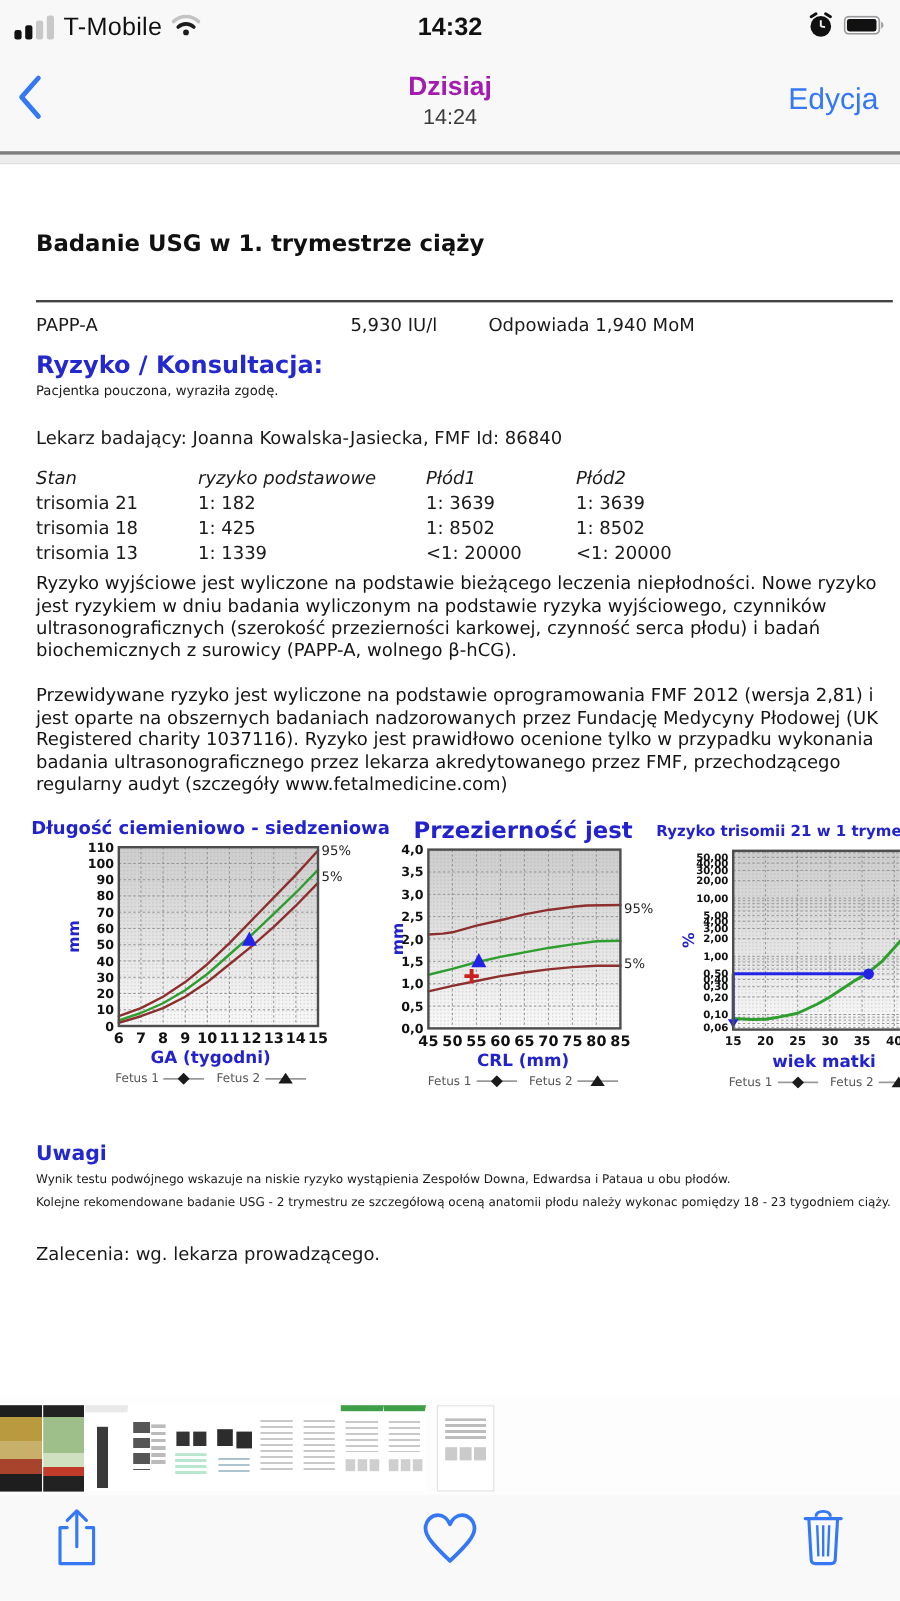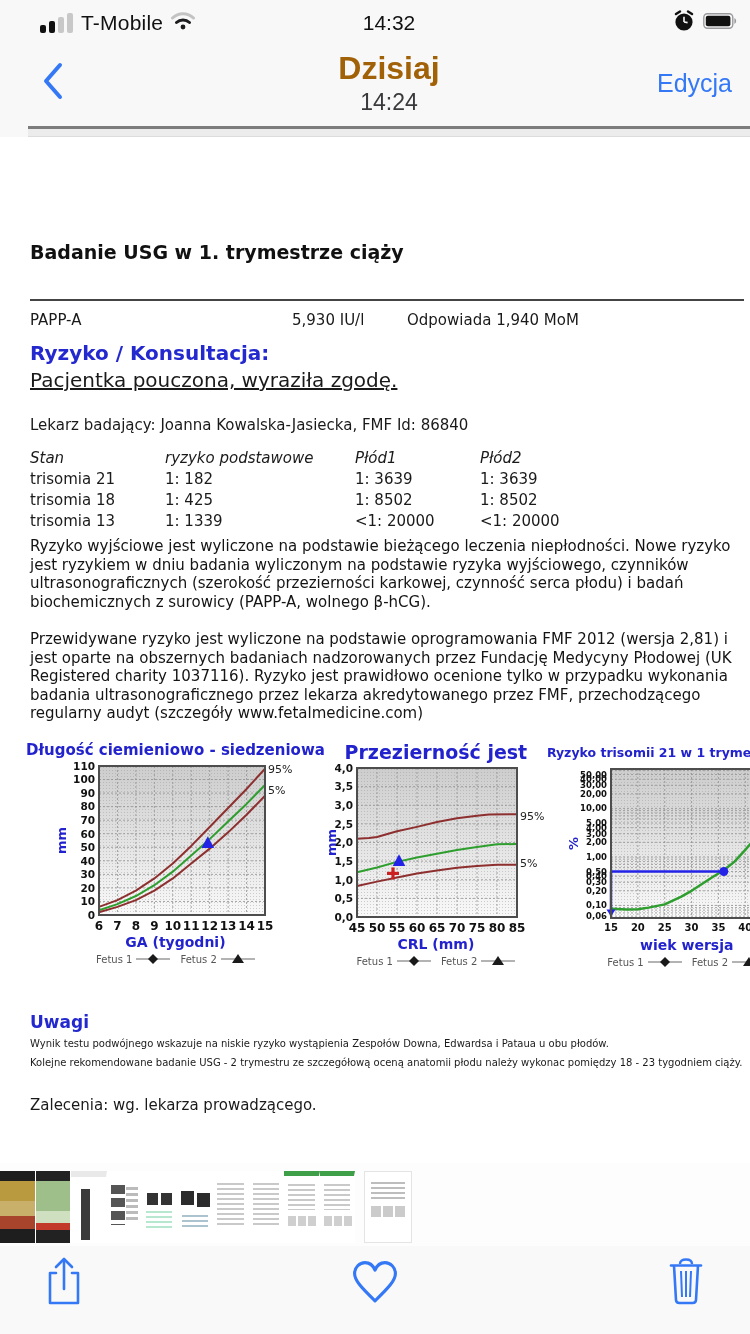--- a/index.html
+++ b/index.html
@@ -1,49 +1,49 @@
 <!DOCTYPE html>
 <html><head>
 <meta charset="utf-8">
 <style>
   * { margin:0; padding:0; box-sizing:border-box; }
   html,body { width:750px; height:1334px; }
   body { font-family:"Liberation Sans", sans-serif; background:#fbfbfb; display:flex; flex-direction:column; overflow:hidden; }
 
   
-  .chrome { background:#f8f8f8;padding-left:28px; }
+  .chrome { background:#f8f8f8; }
   .status-bar { height:40px; display:flex; align-items:center; padding:6px 12px 0 12px; position:relative; }
   .sb-left { display:flex; align-items:center; gap:8px; }
   .signal { display:flex; align-items:flex-end; gap:3px; height:20px; }
   .signal i { width:6px; border-radius:2px; display:block; }
   .signal i:nth-child(1){height:8px;background:#111;}
   .signal i:nth-child(2){height:12px;background:#111;}
   .signal i:nth-child(3){height:16px;background:#c8c8c8;}
   .signal i:nth-child(4){height:20px;background:#c8c8c8;}
   .carrier { font-size:21px; color:#111; letter-spacing:.2px; }
-  .sb-time { position:absolute; left:0; right:0; text-align:center; font-size:21px; font-weight:normal; color:#111; }
+  .sb-time { position:absolute; left:0; right:0; text-align:center; font-size:21px; font-weight:bold; color:#111; }
   .sb-right { margin-left:auto; display:flex; align-items:center; gap:8px; }
   .nav-bar { height:86px; position:relative; display:flex; align-items:center; }
   .nav-center { position:absolute; left:0; right:0; text-align:center; }
-  .nav-title { font-size:32px; font-weight:600; color:#a16207; }
-  .nav-subtitle { font-size:23px; color:#3a3a3c; margin-top:2px; }
+  .nav-title { font-size:22px; font-weight:600; color:#a21caf; }
+  .nav-subtitle { font-size:18px; color:#3a3a3c; margin-top:2px; }
   .back-btn { margin-left:14px; z-index:2; width:40px; height:50px; display:flex; align-items:center; }
   .edit-btn { margin-left:auto; margin-right:18px; z-index:2; font-size:25px; color:#3478F6; }
   .photo-edge-dark { height:3px; background:#7d7d7d; }
   .photo-edge-grey { height:8px; background:#ececec; border-bottom:1px solid #dcdcdc; }
 
   
-  .photo { height:1026px; background:#fff; overflow:hidden; padding:104px 4px 0 30px; font-family:"DejaVu Sans", sans-serif; color:#1a1a1a; }
+  .photo { height:1026px; background:#fff; overflow:hidden; padding:55px 4px 0 30px; font-family:"DejaVu Sans", sans-serif; color:#1a1a1a; }
   .doc-title { font-size:19px; font-weight:bold; color:#111; margin-bottom:36px; }
   .doc-hr { border:0; border-top:2px solid #444; margin-right:2px; }
   .papp-row { position:relative; height:22px; margin-top:10px; font-size:15px; }
   .papp-value { position:absolute; left:262px; }
   .papp-mom { position:absolute; left:377px; }
   .sec-heading { font-size:20px; font-weight:bold; color:#2329CE; margin-top:8px; }
-  .body-line { font-size:20px; margin-top:3px;text-decoration:underline; }
+  .body-line { font-size:11px; margin-top:3px; }
   .doctor-line { font-size:15px; margin-top:24px; }
   .risk-table { margin-top:14px; font-size:15px; }
   .rt-row { display:grid; grid-template-columns:135px 190px 125px auto; line-height:21px; }
   .rt-head { font-style:italic; }
   .paragraph { font-size:15px; line-height:18.5px; margin-top:5px; color:#141414; }
   .paragraph + .paragraph { margin-top:19px; }
 
   
   .charts { display:flex; gap:0; margin-top:18px; margin-left:-4px; }
   .chart { display:flex; flex-direction:column; align-items:center; }
@@ -418,21 +418,21 @@
           <text x="40" y="81.37713784069439" text-anchor="end" font-size="8.5" fill="#111" font-weight="bold">2,00</text>
           <text x="40" y="95.97525979633917" text-anchor="end" font-size="8.5" fill="#111" font-weight="bold">1,00</text>
           <text x="40" y="110.57338175198397" text-anchor="end" font-size="8.5" fill="#111" font-weight="bold">0,50</text>
           <text x="40" y="115.27292734209809" text-anchor="end" font-size="8.5" fill="#111" font-weight="bold">0,40</text>
           <text x="40" y="121.33169537273648" text-anchor="end" font-size="8.5" fill="#111" font-weight="bold">0,30</text>
           <text x="40" y="129.87104929774287" text-anchor="end" font-size="8.5" fill="#111" font-weight="bold">0,20</text>
           <text x="40" y="144.46917125338766" text-anchor="end" font-size="8.5" fill="#111" font-weight="bold">0,10</text>
           <text x="40" y="155.22748487414017" text-anchor="end" font-size="8.5" fill="#111" font-weight="bold">0,06</text>
           <text x="11" y="79.5" font-size="13" fill="#2323CD" font-weight="bold" text-anchor="middle" transform="rotate(-90 11 79.5)">%</text>
         </svg>
-      <div class="chart-xlabel">wiek wersja</div>
+      <div class="chart-xlabel">wiek matki</div>
       <div class="chart-legend">
         <span class="lg-item">
             <span>Fetus 1</span>
           <svg width="34" height="10">
               <line x1="0" y1="5" x2="34" y2="5" stroke="#9a9a9a" stroke-width="1.5"></line>
               <path d="M17 0 L22 5 L17 10 L12 5 Z" fill="#1a1a1a"></path>
             </svg>
           </span>
         <span class="lg-item">
             <span>Fetus 2</span>

